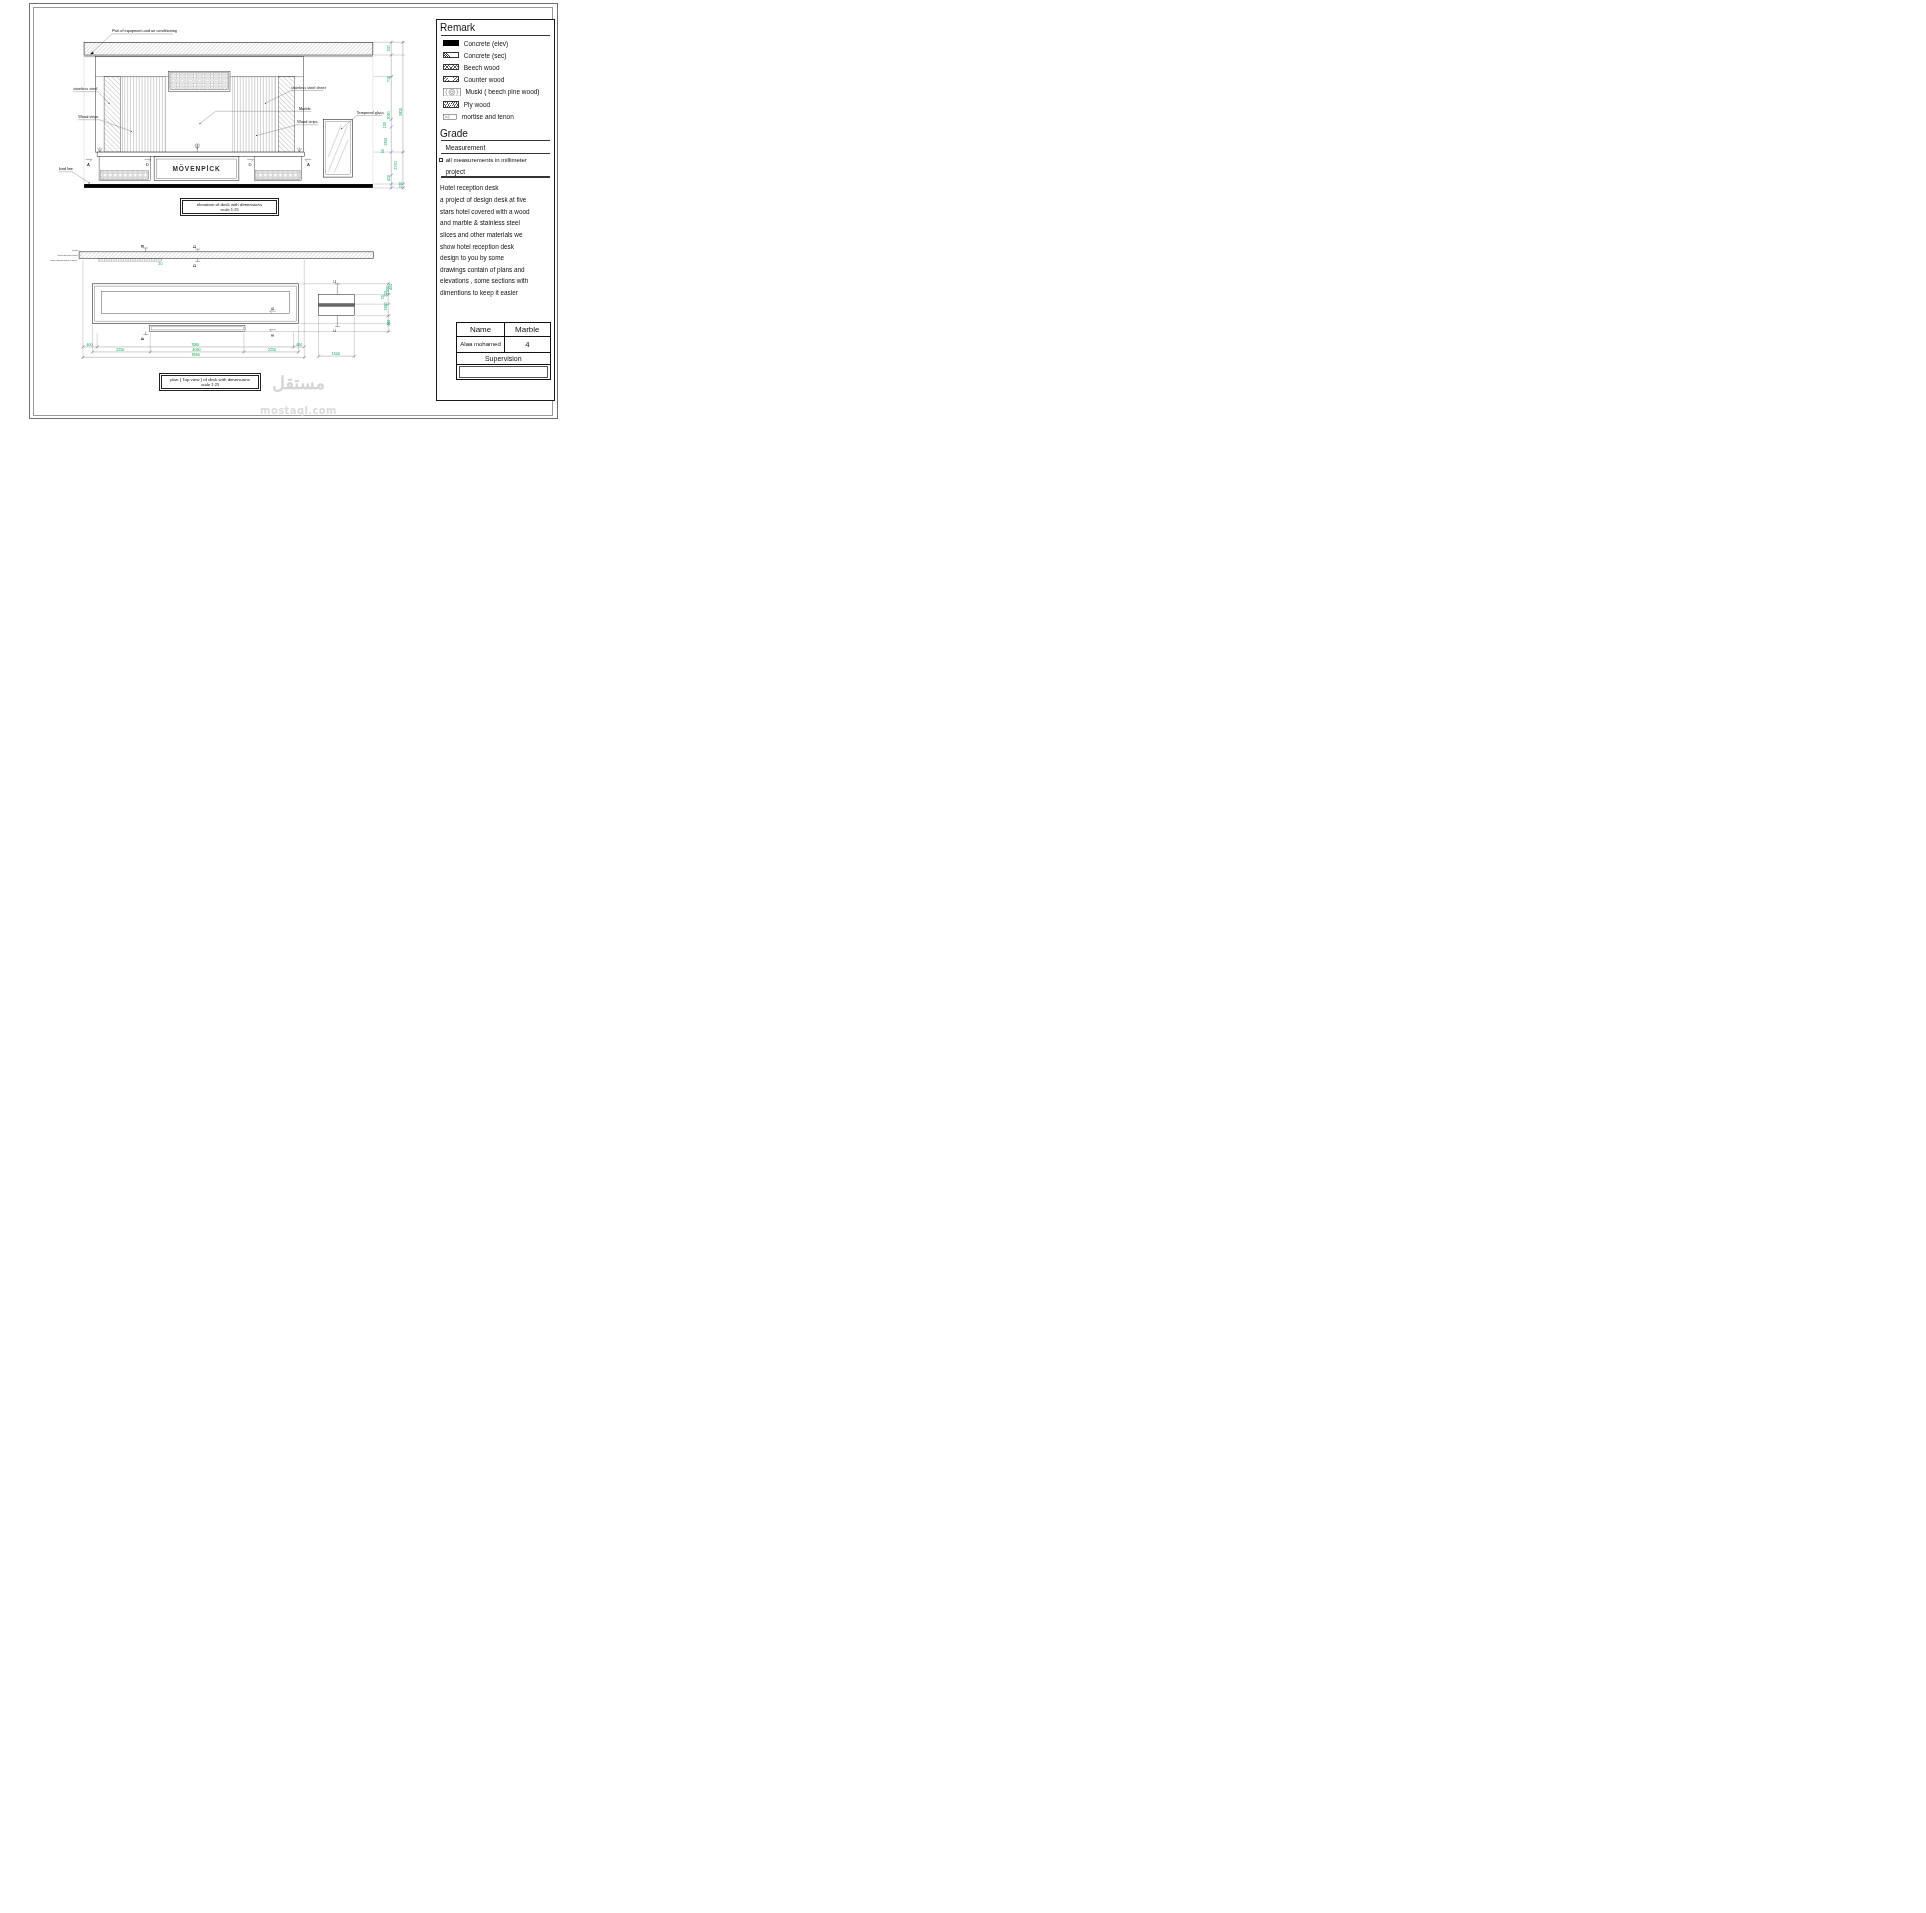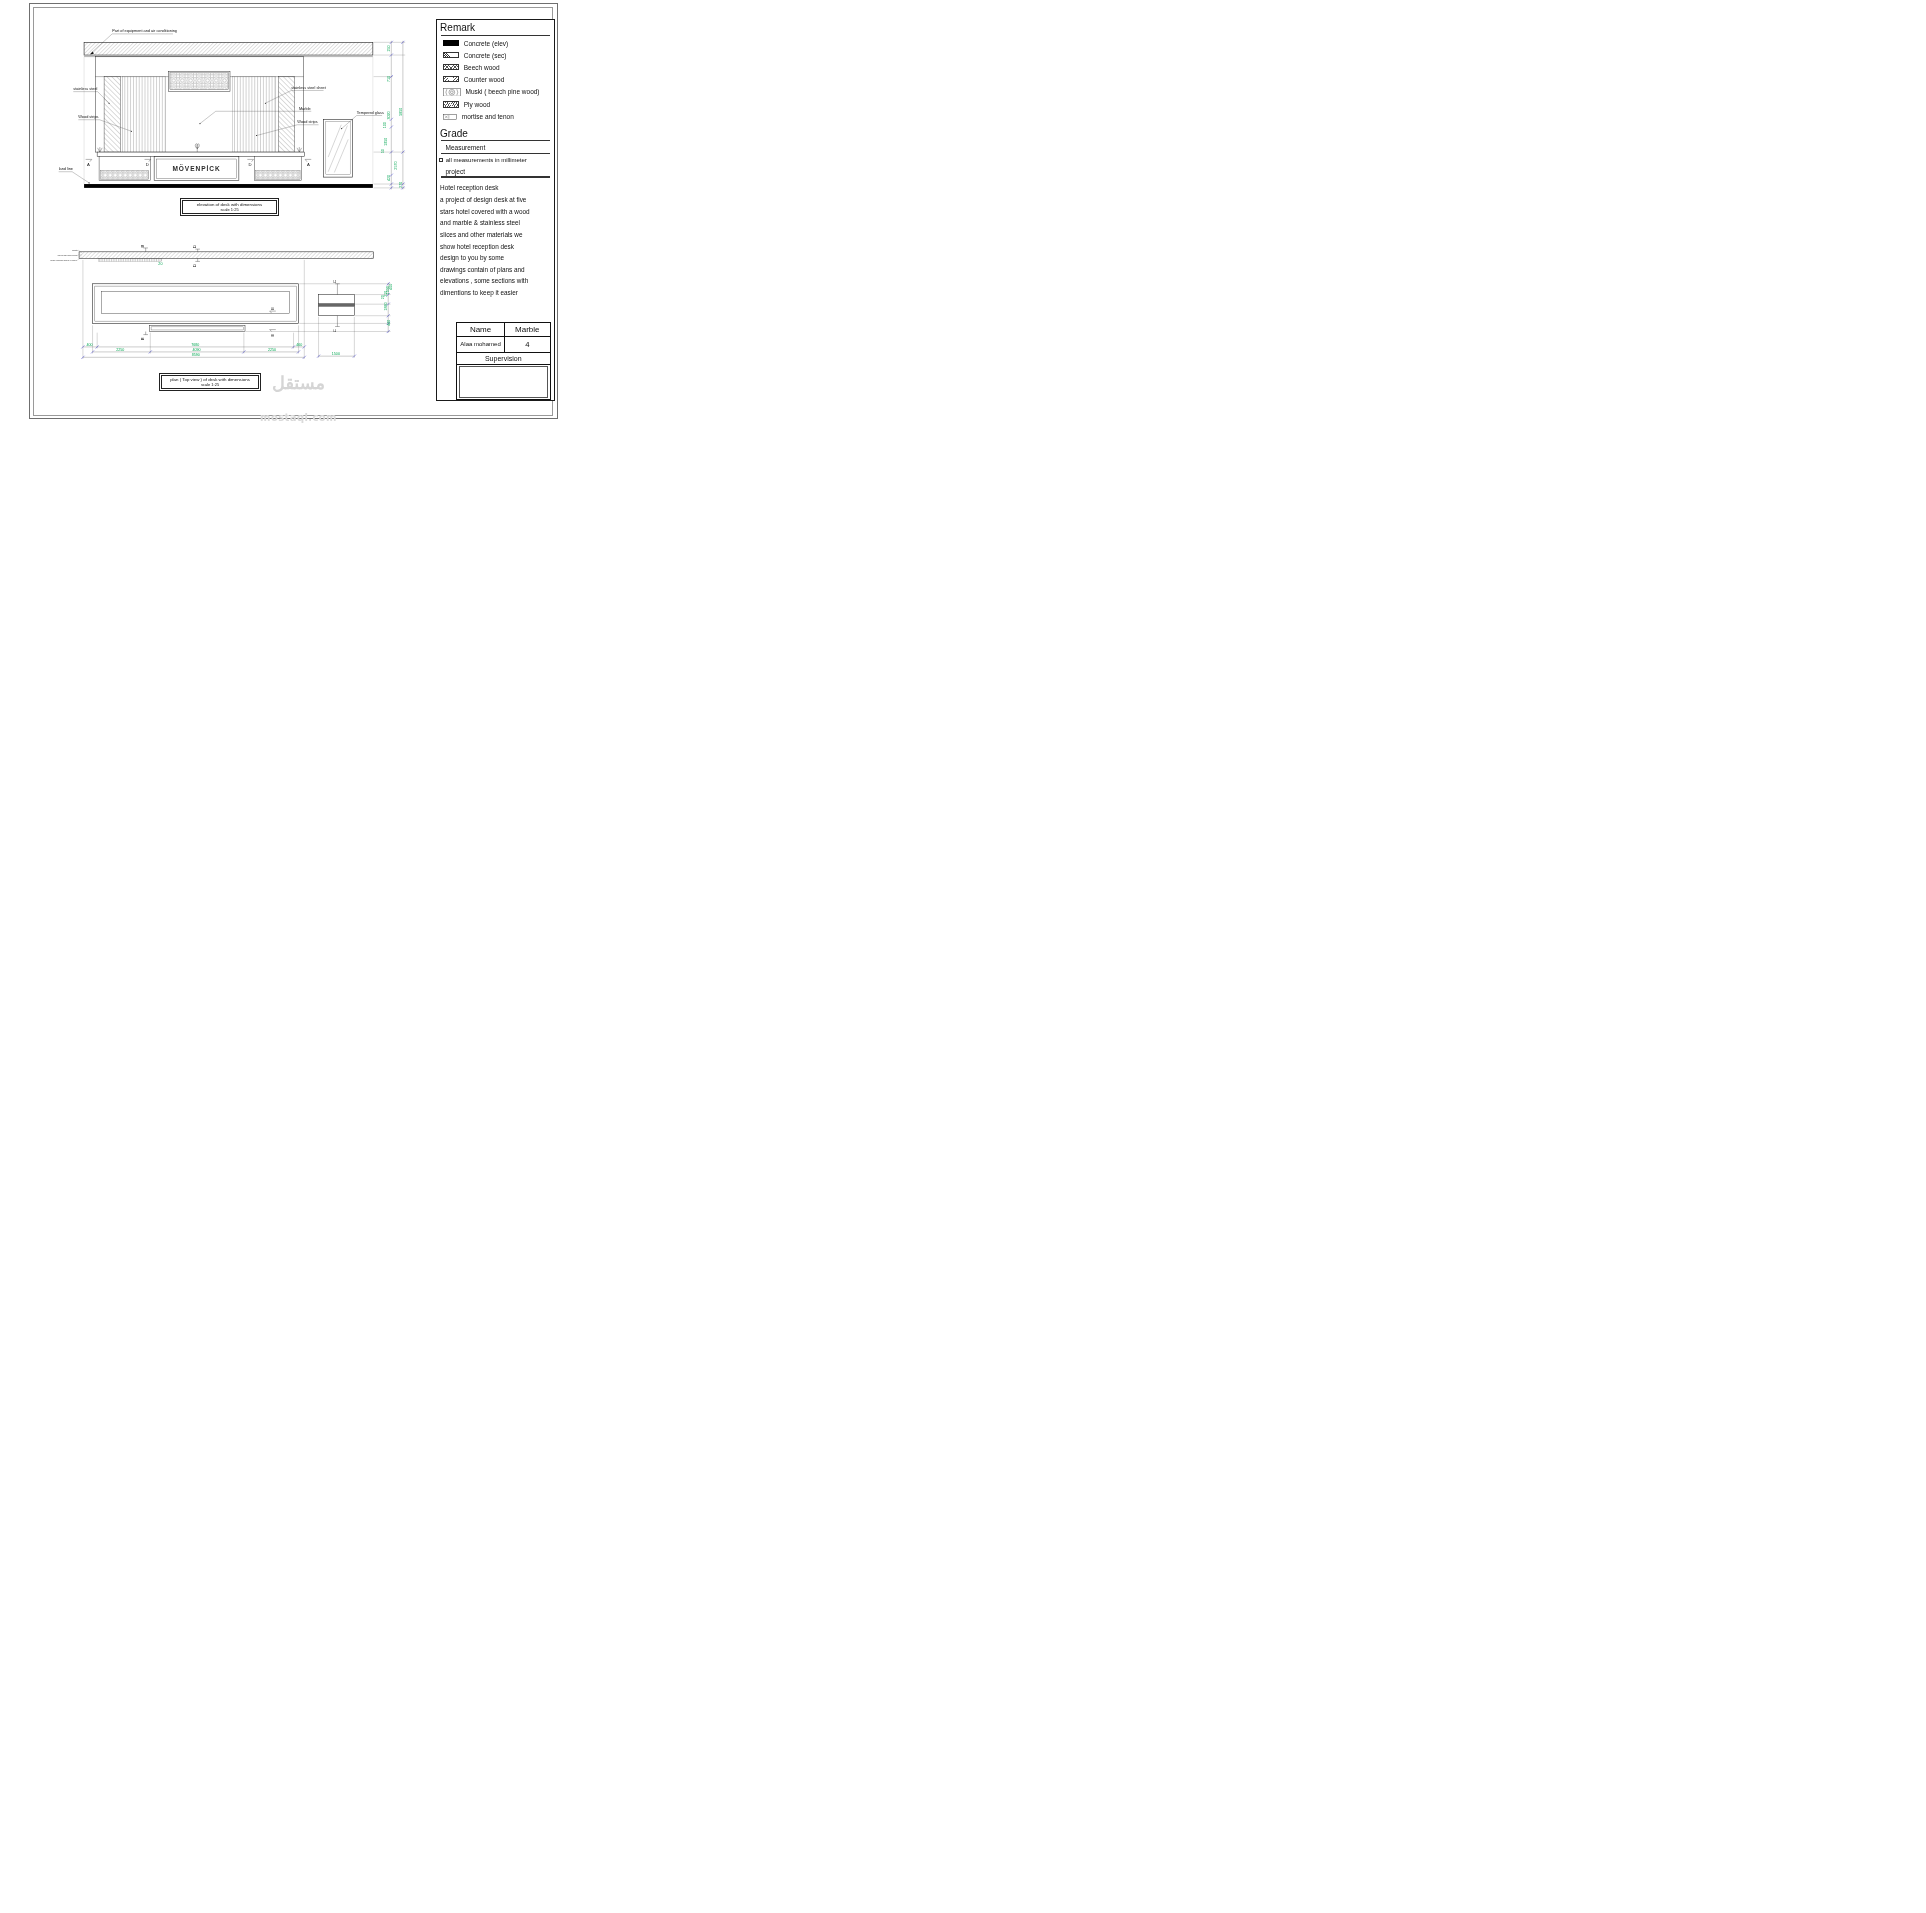--- a/index.html
+++ b/index.html
@@ -16,21 +16,21 @@
 .dim {font-size:9.5px;fill:#00a651;}
 .logo {font-size:17px;font-weight:bold;letter-spacing:2.5px;fill:#2b2b2b;}
 
 .titlebox {position:absolute;border:0.5px solid #222;background:#fff;padding:1.2px;}
 .titlebox-inner {border:0.4px solid #222;padding:0.8px 2.3px;text-align:center;}
 .titlebox .t1 {font-size:4.4px;color:#111;}
 .titlebox .t2 {font-size:4px;color:#111;}
 
 .watermark {position:absolute;left:257px;top:374px;width:83px;text-align:center;pointer-events:none;}
 .wm-ar {font-family:Liberation Serif, serif;font-size:17.7px;font-weight:bold;color:#d5d5d5;line-height:1.05;}
-.wm-en {font-family:"DejaVu Sans",sans-serif;font-size:10px;font-weight:bold;color:#dadada;letter-spacing:0.4px;margin-top:19px;}
+.wm-en {font-family:"DejaVu Sans",sans-serif;font-size:10px;font-weight:bold;color:#dadada;letter-spacing:0.4px;margin-top:12px;}
 
 .sidebar {position:absolute;left:436px;top:19px;width:119px;height:382px;border:0.8px solid #1a1a1a;background:#fff;}
 .sb-title {font-size:10px;color:#111;padding:2.3px 3.9px 1.5px 3.1px;}
 .sb-title.notes {margin-top:3.9px;}
 .rule {border-top:0.5px solid #333;margin:0 3.9px;}
 .rule.dbl {border-top:0.4px solid #333;border-bottom:0.4px solid #333;height:1.2px;}
 .legend {padding:3.9px 1.5px 1.5px 6.2px;display:flex;flex-direction:column;gap:5px;}
 .legend-row {display:flex;align-items:center;gap:4.6px;}
 .swatch {width:16px;height:6.5px;flex:0 0 auto;display:inline-block;position:relative;}
 .sw-concrete-elev {background:#000;}
@@ -41,21 +41,21 @@
 .sw-counter {border:0.4px solid #333;background:repeating-linear-gradient(28deg,#fff 0 1px,#555 1px 1.3px);}
 .sw-muski {border:0;height:8.5px;width:17.7px;}
 .sw-ply {border:0.4px solid #333;background:repeating-linear-gradient(-58deg,#fff 0 1.2px,#555 1.2px 1.9px);}
 .sw-mortise {border:0;height:5.8px;width:14px;}
 .legend-label {font-size:6.5px;color:#111;white-space:nowrap;}
 .sb-sub {font-size:6.5px;color:#111;padding:3.1px 3.9px 1.2px 8.5px;}
 .check-row {display:flex;align-items:flex-start;gap:2.3px;padding:3.1px 0.8px 2.3px 2.3px;font-size:6px;color:#111;white-space:nowrap;}
 .checkbox {width:4.2px;height:4.2px;border:0.6px solid #333;margin-top:1.5px;flex:0 0 auto;background:#fff;}
 .desc {padding:3.9px 1.5px 0 3.1px;}
 .desc-line {font-size:6.4px;color:#111;line-height:1.82;white-space:nowrap;}
-.grade-table {position:absolute;left:19px;right:3.5px;top:302px;height:78px;border:0.6px solid #111;display:flex;flex-direction:column;background:#fff;}
+.grade-table {position:absolute;left:19px;right:3.5px;top:302px;height:58px;border:0.6px solid #111;display:flex;flex-direction:column;background:#fff;}
 .gt-row {display:flex;border-bottom:0.6px solid #111;}
 .gt-cell {display:flex;align-items:center;justify-content:center;}
 .gt-name {flex:0 0 52%;border-right:0.6px solid #111;}
 .gt-grade {flex:1;}
 .gt-header {height:14.3px;font-size:8px;color:#111;}
 .gt-vals {height:15.4px;}
 .gt-vals .gt-name {font-size:6px;color:#111;}
 .gt-vals .gt-grade {font-size:7.7px;color:#111;}
 .gt-sup {height:12px;align-items:center;justify-content:center;font-size:7px;color:#111;display:flex;}
 .gt-empty {flex:1;padding:1.5px;}

